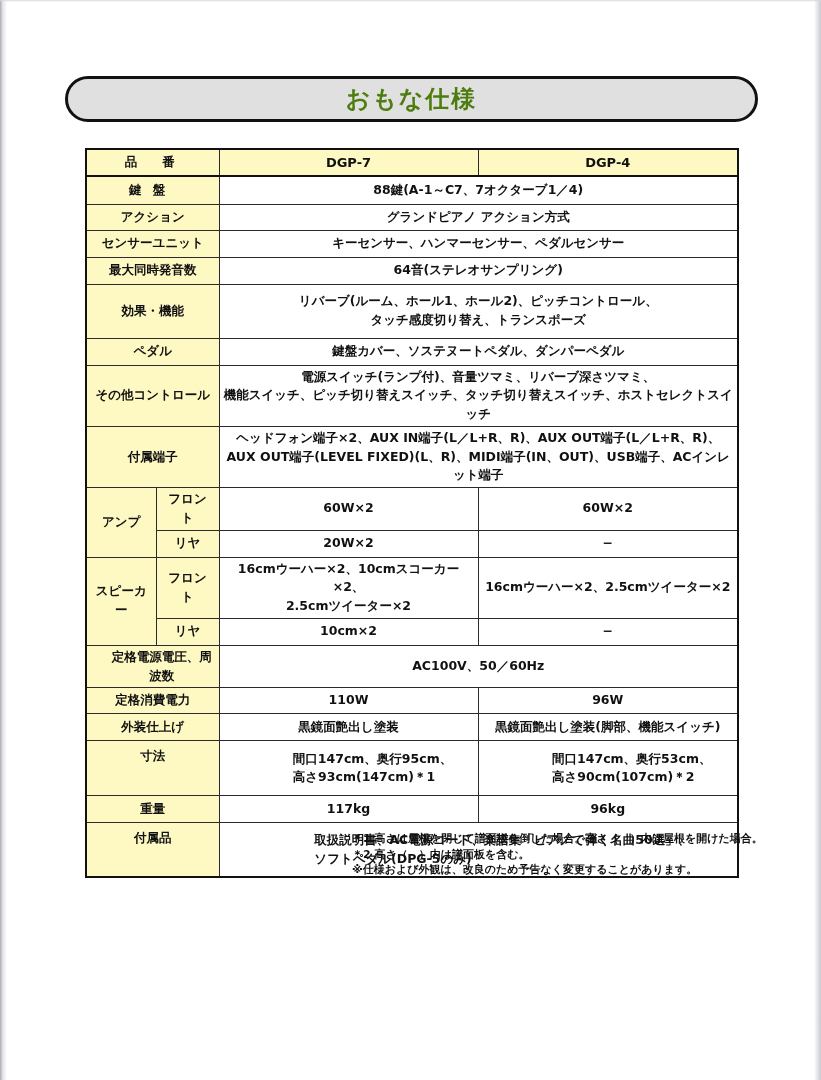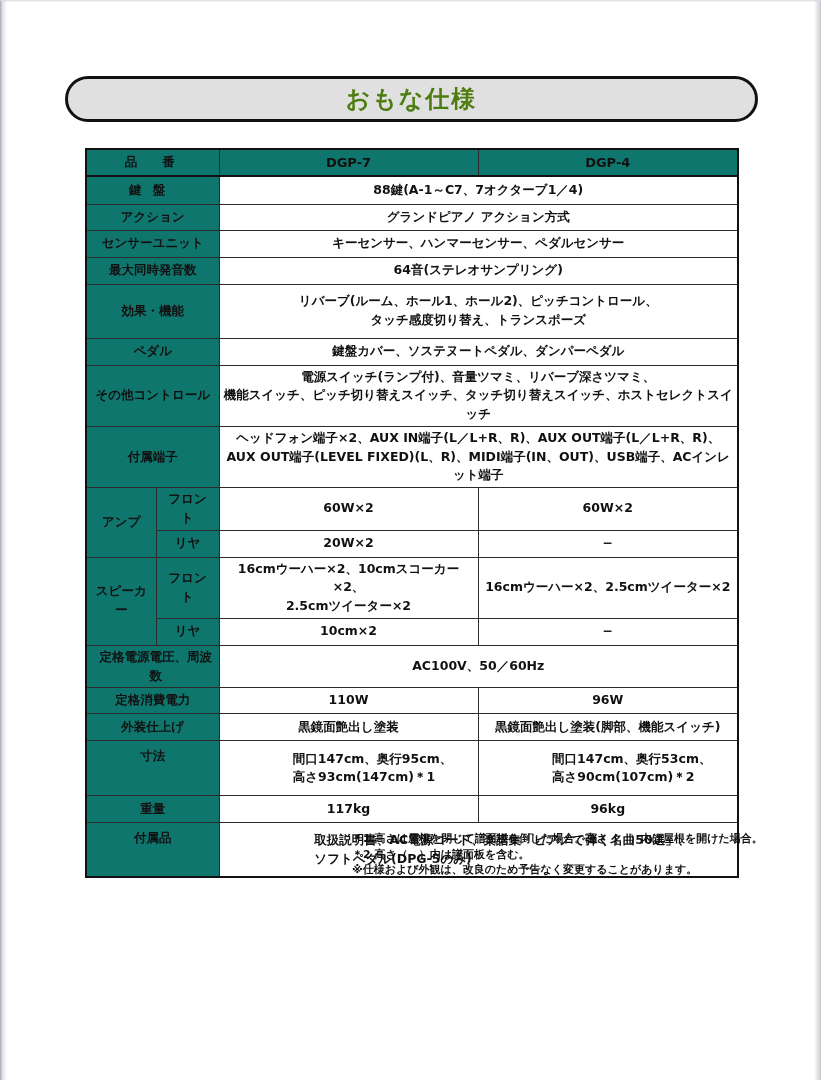--- a/index.html
+++ b/index.html
@@ -37,21 +37,21 @@
     font-size:12.5px; font-weight:bold; color:#111;
     border:2px solid #111;
   }
   table.spec td {
     border:1px solid #2b2b2b;
     text-align:center; vertical-align:middle;
     padding:2px 6px;
     line-height:1.5;
   }
   td.lbl {
-    background:#0f766e;
+    background:#fef9c3;
     text-align:left; padding-left:10px;
   }
   td.thickR { border-right:3px solid #111; }
   tr.hdr td { border-bottom:2px solid #111; }
   td.center-lbl { text-align:center; padding-left:0; }
   .sp-prod { letter-spacing:2em; padding-left:2em !important; }
   .sp-one  { letter-spacing:0.9em; }
   td.pre { white-space:pre-line; }
   td.blockC { text-align:center; }
   td.blockC > span { display:inline-block; text-align:left; white-space:pre-line;margin-left:48px; }
@@ -149,21 +149,21 @@
 2.5cmツイーター×2</td>
       <td>16cmウーハー×2、2.5cmツイーター×2</td>
     </tr>
     <tr style="height:27px">
       <td class="lbl thickR">リヤ</td>
       <td>10cm×2</td>
       <td>−</td>
     </tr>
 
     <tr style="height:27px">
-      <td colspan="2" class="lbl thickR" style="padding-left:12px">定格電源電圧、周波数</td>
+      <td colspan="2" class="lbl thickR" style="padding-left:24px">定格電源電圧、周波数</td>
       <td colspan="2">AC100V、50／60Hz</td>
     </tr>
 
     <tr style="height:26px">
       <td colspan="2" class="lbl thickR">定格消費電力</td>
       <td>110W</td>
       <td>96W</td>
     </tr>
 
     <tr style="height:27px">

